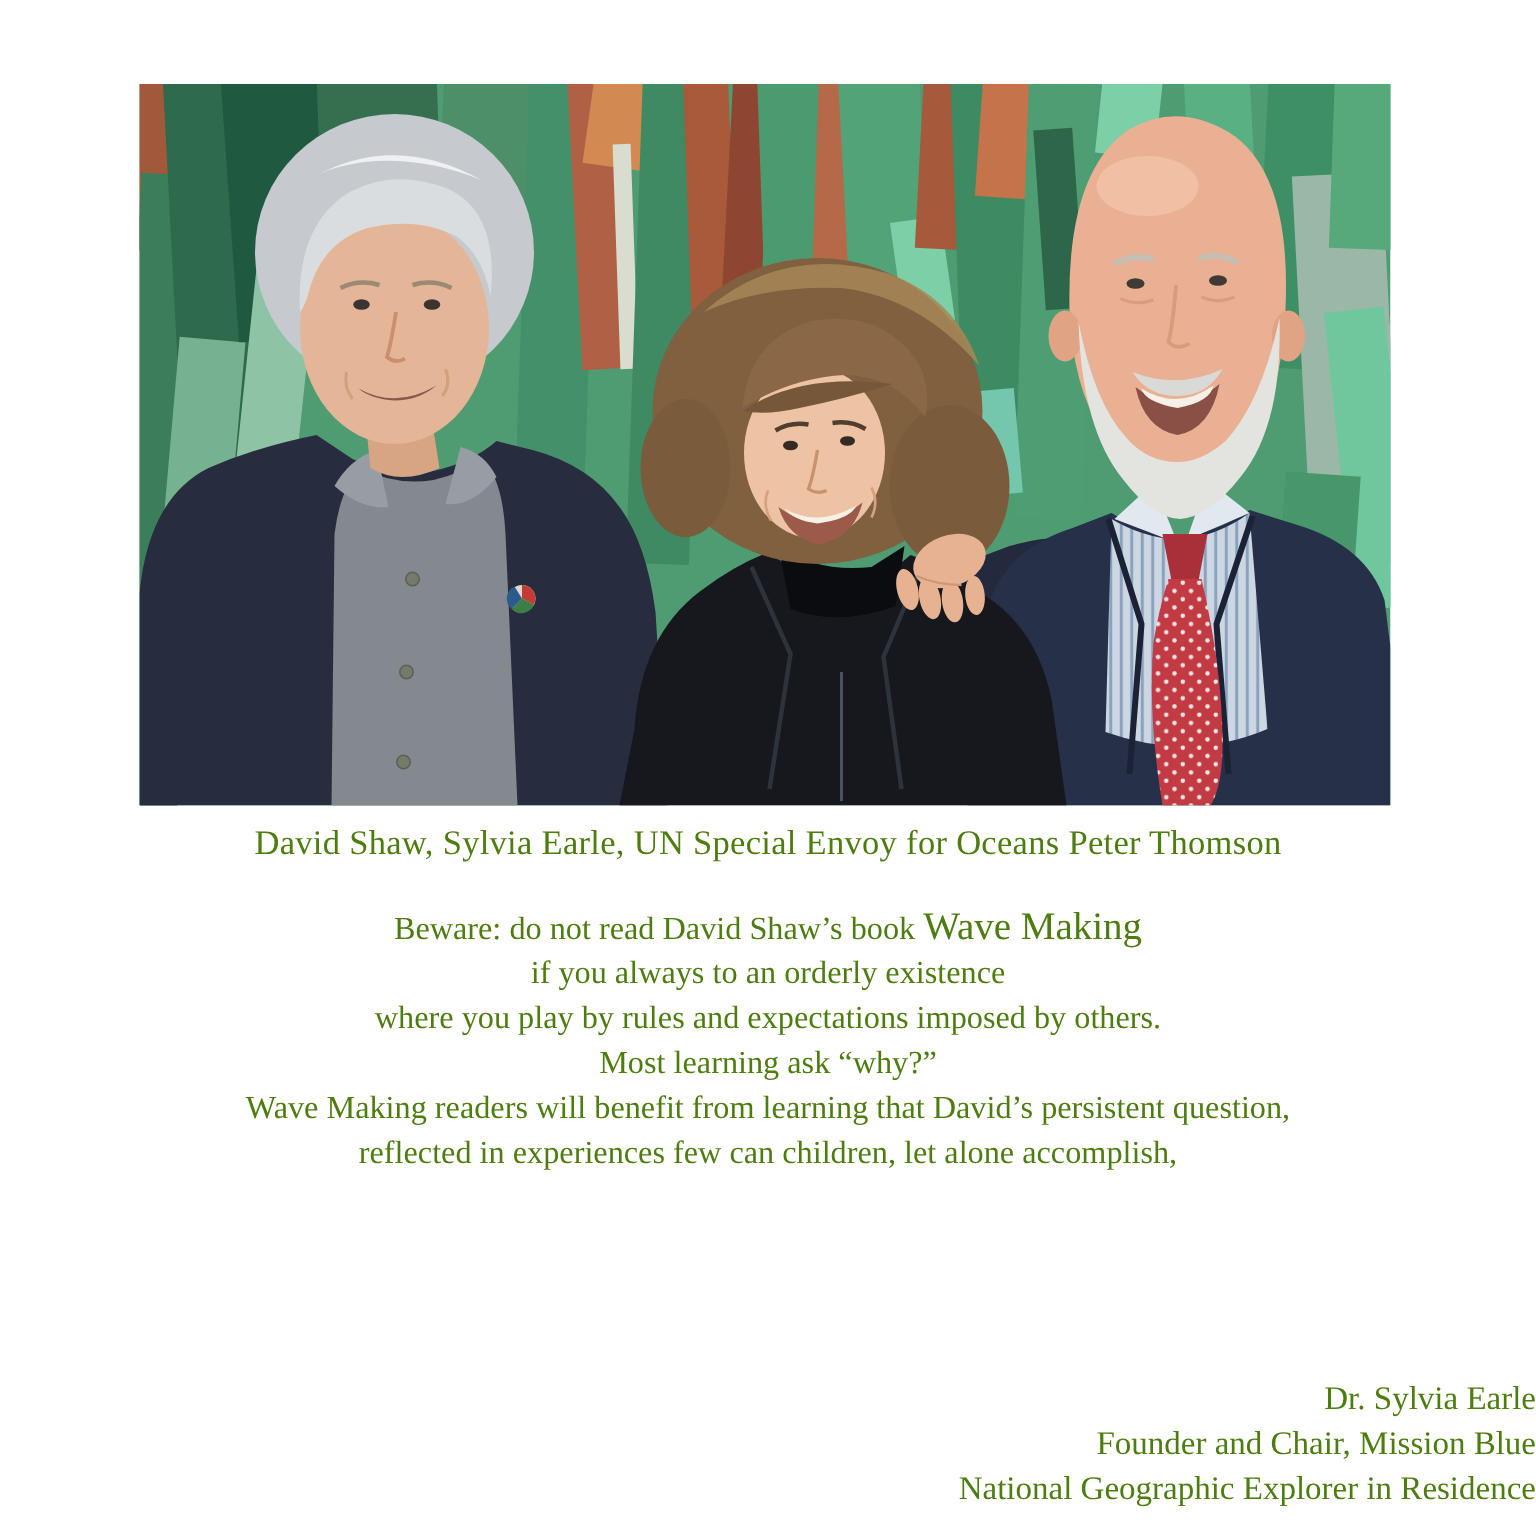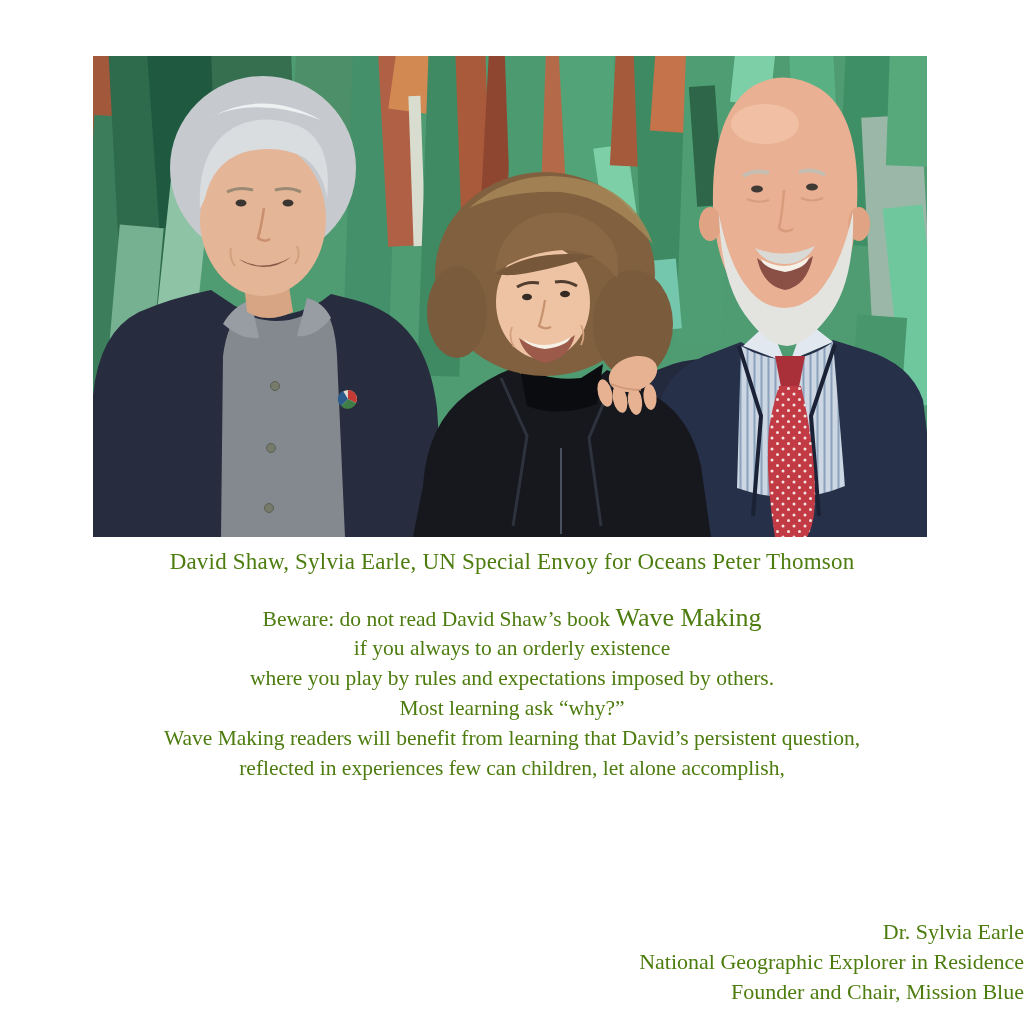--- a/index.html
+++ b/index.html
@@ -171,17 +171,17 @@
     <div class="line"><span>Beware: do not read David Shaw’s book </span><span class="book-title">Wave Making</span></div>
     <div class="line">if you always to an orderly existence</div>
     <div class="line">where you play by rules and expectations imposed by others.</div>
     <div class="line">Most learning ask “why?”</div>
     <div class="line">Wave Making readers will benefit from learning that David’s persistent question,</div>
     <div class="line">reflected in experiences few can children, let alone accomplish,</div>
   </div>
 
   <div class="attribution">
     <div>Dr. Sylvia Earle</div>
+    <div>Founder and Chair, Mission Blue</div>
     <div>National Geographic Explorer in Residence</div>
-    <div>Founder and Chair, Mission Blue</div>
   </div>
 
 </div>
 
 </body></html>

